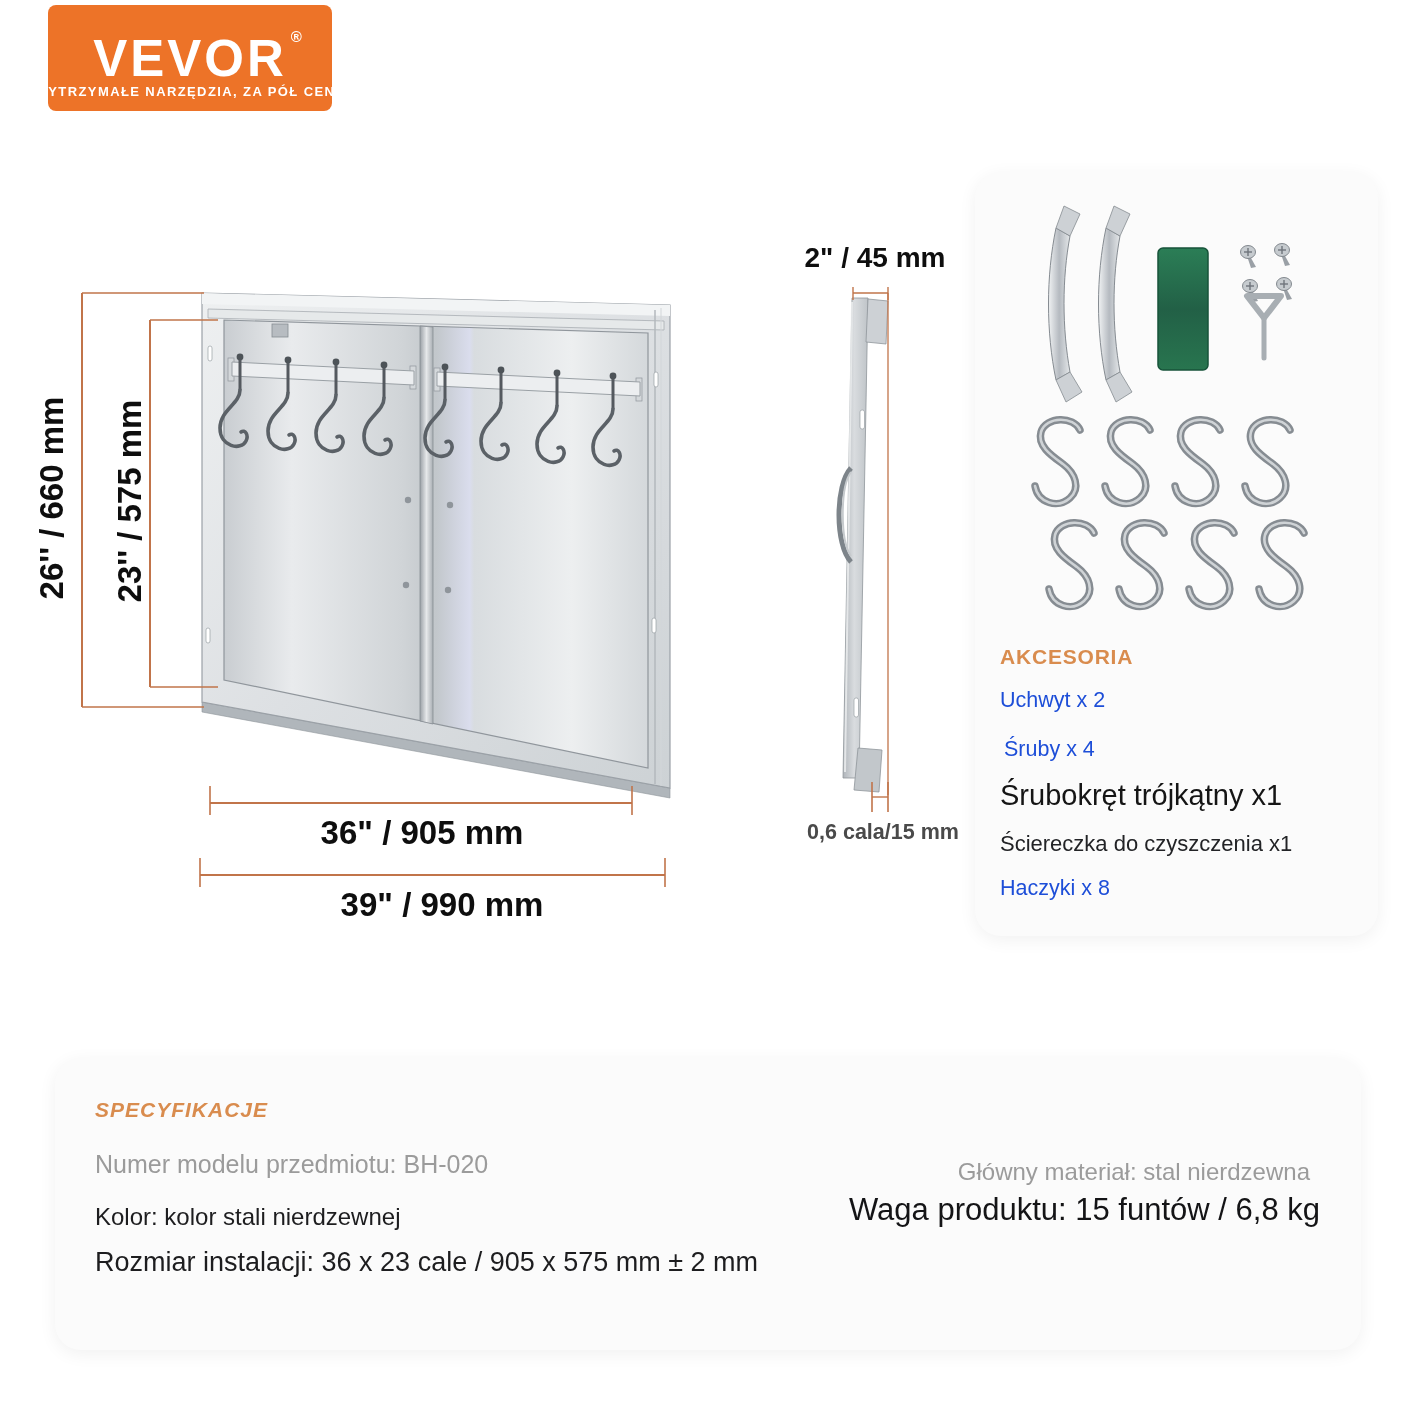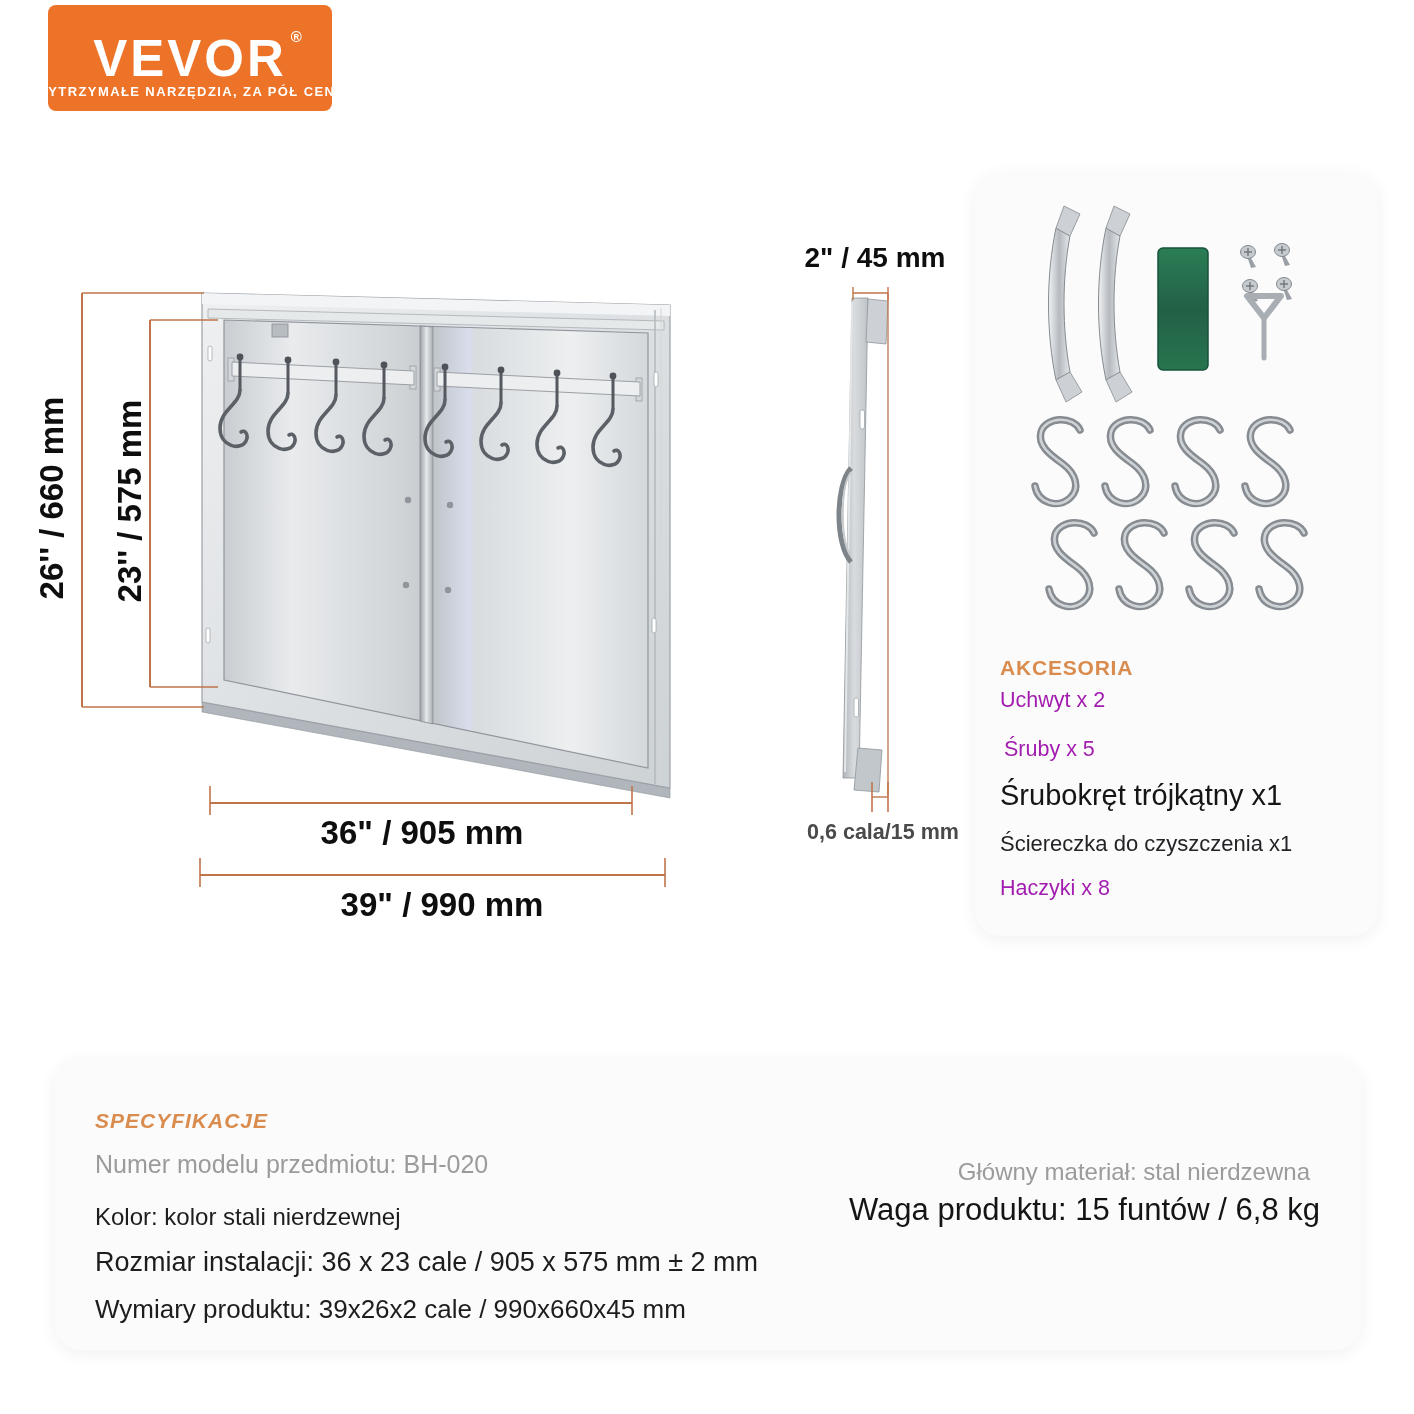--- a/index.html
+++ b/index.html
@@ -12,22 +12,22 @@
   .logo-reg{font-size:15px;position:absolute;top:-4px;right:-18px;font-weight:bold;}
   .logo-tagline{color:#fff;font-size:13px;letter-spacing:1.4px;font-weight:bold;white-space:nowrap;}
   
   svg.art{position:absolute;left:0;top:0;pointer-events:none;}
   
   .panel{position:absolute;background:#FBFBFB;border-radius:26px;box-shadow:0 4px 18px rgba(0,0,0,0.06);}
   .panel-acc{left:975px;top:172px;width:403px;height:764px;}
   .panel-spec{left:55px;top:1058px;width:1306px;height:292px;}
   
   .abs{position:absolute;white-space:nowrap;}
-  .hdr{color:#D98C4E;font-size:21px;font-weight:bold;letter-spacing:0.8px;margin-top:11px;}
-  .muted{color:#a21caf;font-size:21.5px;}
+  .hdr{color:#D98C4E;font-size:21px;font-weight:bold;letter-spacing:0.8px;}
+  .muted{color:#1d4ed8;font-size:21.5px;}
   .dark{color:#222326;font-size:22px;}
   .strong{color:#151515;font-size:29px;}
   .spec-muted{color:#9B9B9B;font-size:25px;}
   .spec-dark{color:#1d1d1f;font-size:26px;}
   .spec-big{color:#141416;font-size:31px;}
   .dim{position:absolute;font-weight:bold;font-size:33px;color:#0e0e0e;text-align:center;white-space:nowrap;}
   .dim-v{width:340px;transform:rotate(-90deg);}
   .dim-sm{font-size:28px;}
   .dim-plain{font-weight:bold;font-size:21.5px;color:#4a4a4a;}
 </style>
@@ -222,26 +222,25 @@
 
   <div class="dim dim-v" style="left:-118px;top:479px;">26'' / 660 mm</div>
   <div class="dim dim-v" style="left:-40px;top:482px;">23'' / 575 mm</div>
   <div class="dim" style="left:272px;top:814px;width:300px;">36" / 905 mm</div>
   <div class="dim" style="left:282px;top:886px;width:320px;">39" / 990 mm</div>
   <div class="dim dim-sm" style="left:770px;top:242px;width:210px;">2" / 45 mm</div>
   <div class="dim dim-plain" style="left:778px;top:820px;width:210px;">0,6 cala/15 mm</div>
 
   <div class="abs hdr" style="left:1000px;top:645px;">AKCESORIA</div>
   <div class="abs muted" style="left:1000px;top:688px;">Uchwyt x 2</div>
-  <div class="abs muted" style="left:1004px;top:737px;">Śruby x 5</div>
+  <div class="abs muted" style="left:1004px;top:737px;">Śruby x 4</div>
   <div class="abs strong" style="left:1000px;top:779px;">Śrubokręt trójkątny x1</div>
   <div class="abs dark" style="left:1000px;top:831px;">Ściereczka do czyszczenia x1</div>
   <div class="abs muted" style="left:1000px;top:876px;">Haczyki x 8</div>
 
   <div class="abs hdr" style="left:95px;top:1098px;letter-spacing:1px;font-style:italic;">SPECYFIKACJE</div>
   <div class="abs spec-muted" style="left:95px;top:1150px;">Numer modelu przedmiotu: BH-020</div>
   <div class="abs spec-dark" style="left:95px;top:1203px;font-size:24px;">Kolor: kolor stali nierdzewnej</div>
   <div class="abs spec-dark" style="left:95px;top:1247px;font-size:27px;">Rozmiar instalacji: 36 x 23 cale / 905 x 575 mm ± 2 mm</div>
-  <div class="abs spec-dark" style="left:95px;top:1294px;">Wymiary produktu: 39x26x2 cale / 990x660x45 mm</div>
   <div class="abs spec-muted" style="right:104px;top:1150px;font-size:24px;margin-top:8px;">Główny materiał: stal nierdzewna</div>
   <div class="abs spec-big" style="right:94px;top:1192px;">Waga produktu: 15 funtów / 6,8 kg</div>
 
 </div>
 
 </body></html>

